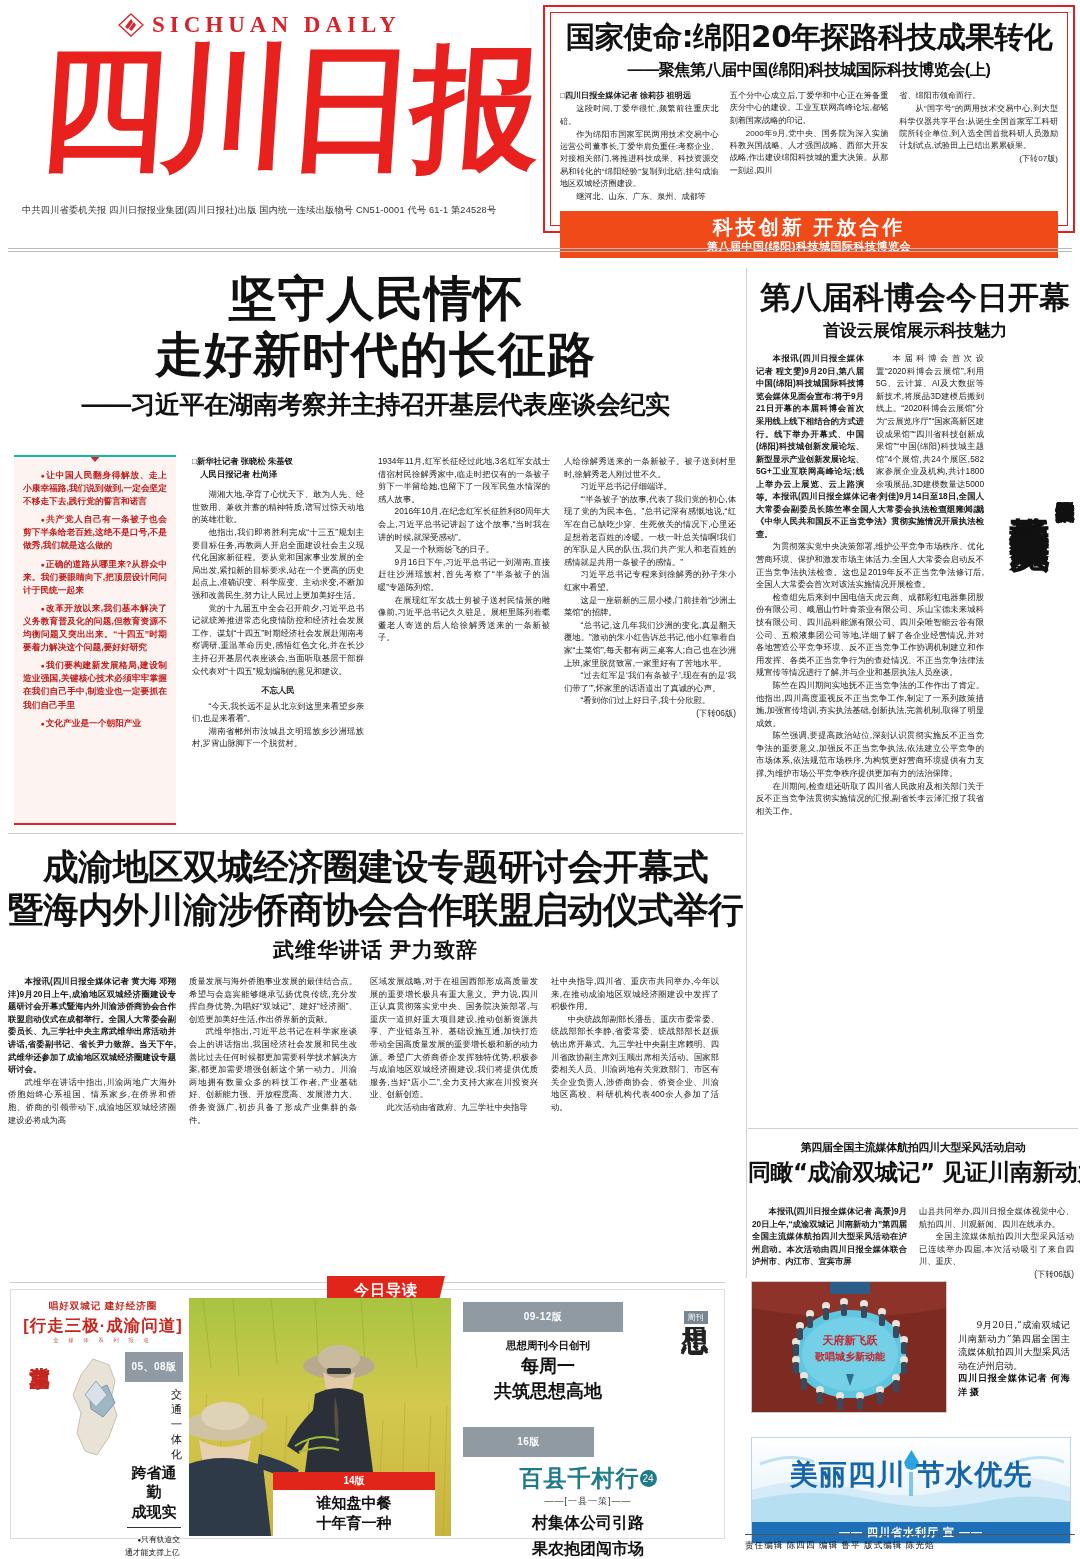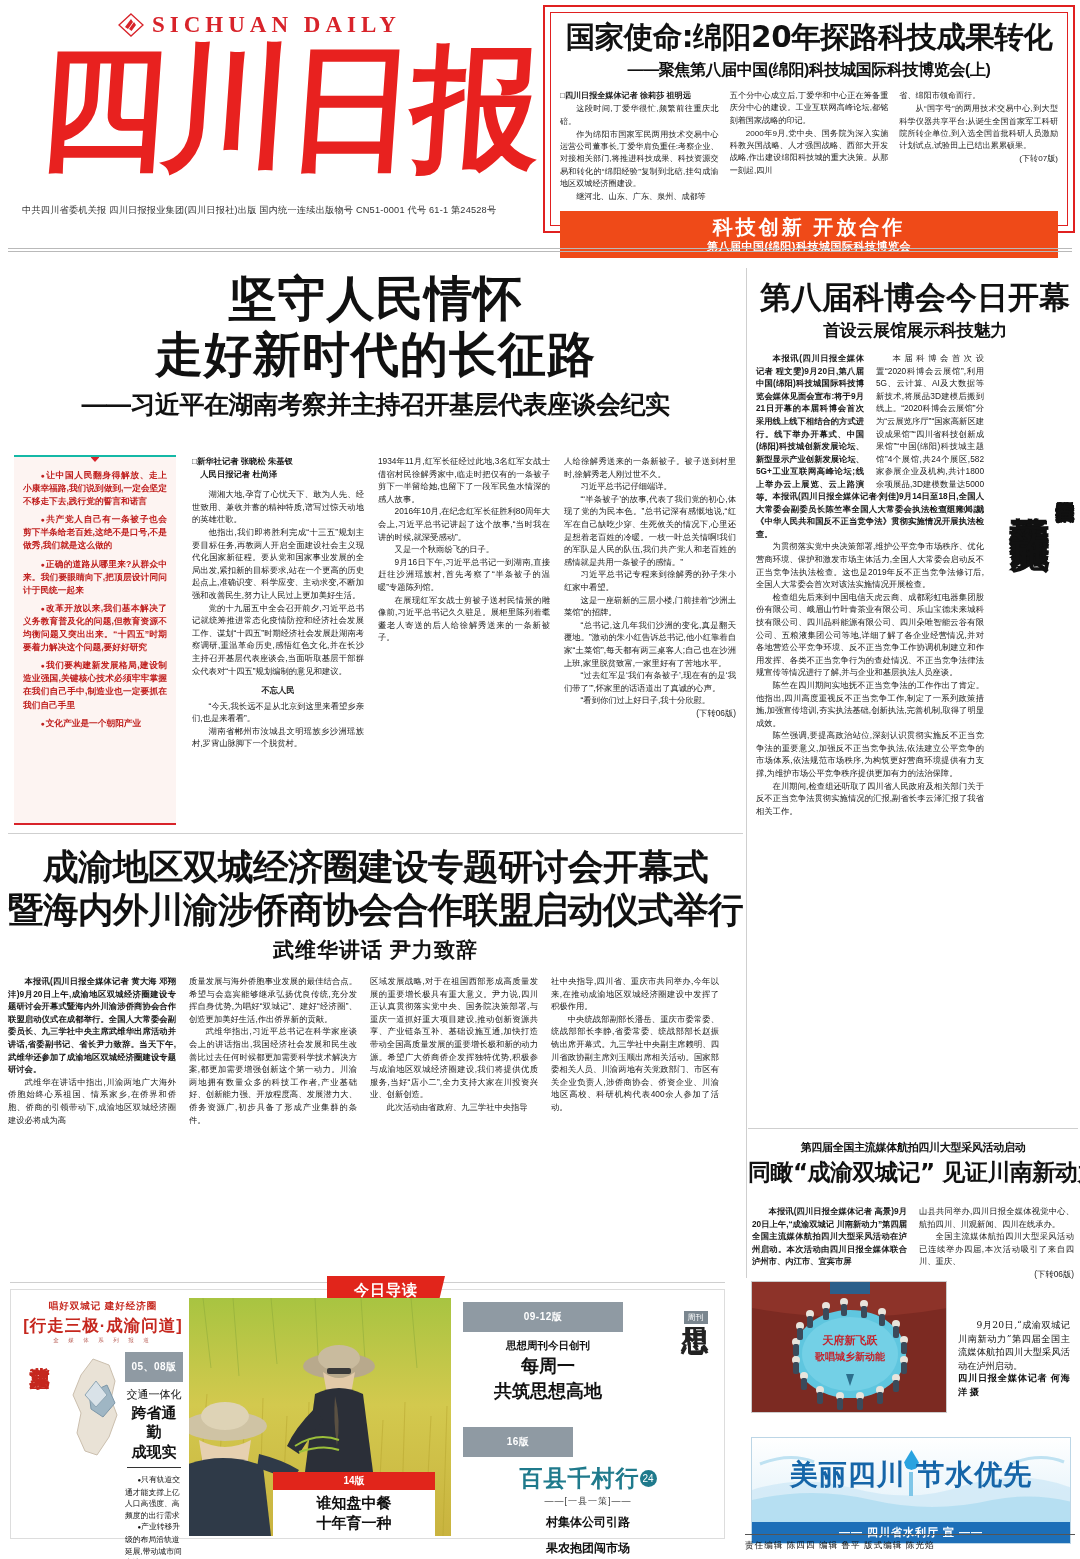--- a/index.html
+++ b/index.html
@@ -131,21 +131,21 @@
   .g-l-vert {
     writing-mode: vertical-rl; font-family: "DejaVu Serif", serif; color: #c5271e;
     font-size: 20px; font-weight: bold; line-height: 26px; height: 140px; padding-left: 4px;
   }
   .g-map { position: absolute; left: 40px; top: 55px; width: 66px; height: 110px; }
   .g-l-card { margin-left: 72px; width: 96px; }
   .badge {
     background: #8f9aa3; color: #fff; font-size: 10px; font-weight: bold;
     text-align: center; padding: 8px 0; letter-spacing: .5px;
   }
-  .g-l-t1 { text-align: center; font-size: 11px; margin-top: 5px; }
+  .g-l-t1 { text-align: center; font-size: 11px; margin-top: 5px; margin-left: 45px; }
   .g-l-t2 { text-align: center; font-size: 15px; font-weight: bold; line-height: 19px; margin-top: 1px; }
   .g-l-hr { border-top: 1px solid #333; margin: 6px 2px; }
   .g-l-bul { font-size: 7.8px; line-height: 11.6px; text-indent: 1.6em; }
   .g-l-bul::before { content: "\25CF"; font-size: 6px; }
 
   .g-photo { position: absolute; left: 178px; top: 8px; width: 262px; height: 238px; overflow: hidden; }
   .g-photo-cap {
     position: absolute; left: 84px; bottom: 0; width: 162px; background: #fff; text-align: center;
   }
   .g-photo-cap .bd { background: #e1251b; color: #fff; font-size: 10px; font-weight: bold; padding: 2px 0; }
@@ -159,21 +159,21 @@
   .g-r-sx .ch { font-family: "DejaVu Serif", serif; font-size: 27px; font-weight: bold; line-height: 31px; color: #222; }
   .g-r-sx .tag { background: #7a868f; color: #fff; font-size: 8px; padding: 1px 4px; margin-top: 3px; display: inline-block; }
   .g-r-block2 { margin-top: 24px; position: relative; }
   .g-r-logo { text-align: center; margin-top: 6px; color: #1f7a8c; }
   .g-r-logo .big { font-family: "DejaVu Serif", serif; font-size: 23px; font-weight: bold; letter-spacing: 1px; }
   .g-r-logo .circ {
     display: inline-block; width: 17px; height: 17px; border-radius: 50%;
     background: #1f7a8c; color: #fff; font-size: 10px; line-height: 17px; vertical-align: 4px;
   }
   .g-r-logo .dash { font-size: 9px; color: #333; margin-top: 1px; letter-spacing: 1px; }
-  .g-r-b2-l { text-align: center; font-size: 12px; font-weight: bold; line-height: 23px; margin-top: 3px; }
+  .g-r-b2-l { text-align: center; font-size: 16px; font-weight: bold; line-height: 23px; margin-top: 3px; }
 
   
   .br-photo { position: absolute; left: 751px; top: 1281px; width: 196px; height: 132px; overflow: hidden; border: 1px solid #ccc; }
   .br-cap { position: absolute; left: 958px; top: 1318px; width: 112px; font-size: 9.2px; line-height: 13.6px; text-align: justify; font-family: "DejaVu Serif", serif; }
   .br-cap p { text-indent: 2em; }
   .br-cap p.b { font-weight: bold; text-indent: 0; font-family: "Liberation Sans", sans-serif; }
 
   
   .water { position: absolute; left: 751px; top: 1437px; width: 320px; height: 107px; border: 1px solid #bcd6e6; background: linear-gradient(180deg,#ffffff 0%,#eaf5fb 55%,#dbeef8 100%); overflow: hidden; }
   .water-text {
@@ -458,21 +458,21 @@
         <div class="badge" style="width:160px">09-12版</div>
         <div class="g-r-b1-title" style="width:170px">思想周刊今日创刊</div>
         <div class="g-r-b1-l1" style="width:170px">每周一</div>
         <div class="g-r-b1-l1" style="width:170px">共筑思想高地</div>
         <div class="g-r-sx">
           <div class="ch" style="writing-mode:vertical-rl">思想</div>
           <div class="tag">周刊</div>
         </div>
       </div>
       <div class="g-r-block2">
-        <div class="badge" style="width:110px">16版</div>
+        <div class="badge" style="width:131px">16版</div>
         <div class="g-r-logo">
           <span class="big">百县千村行</span><span class="circ">24</span>
           <div class="dash">——[一县一策]——</div>
         </div>
         <div class="g-r-b2-l">村集体公司引路</div>
         <div class="g-r-b2-l">果农抱团闯市场</div>
       </div>
     </div>
   </div>
 

